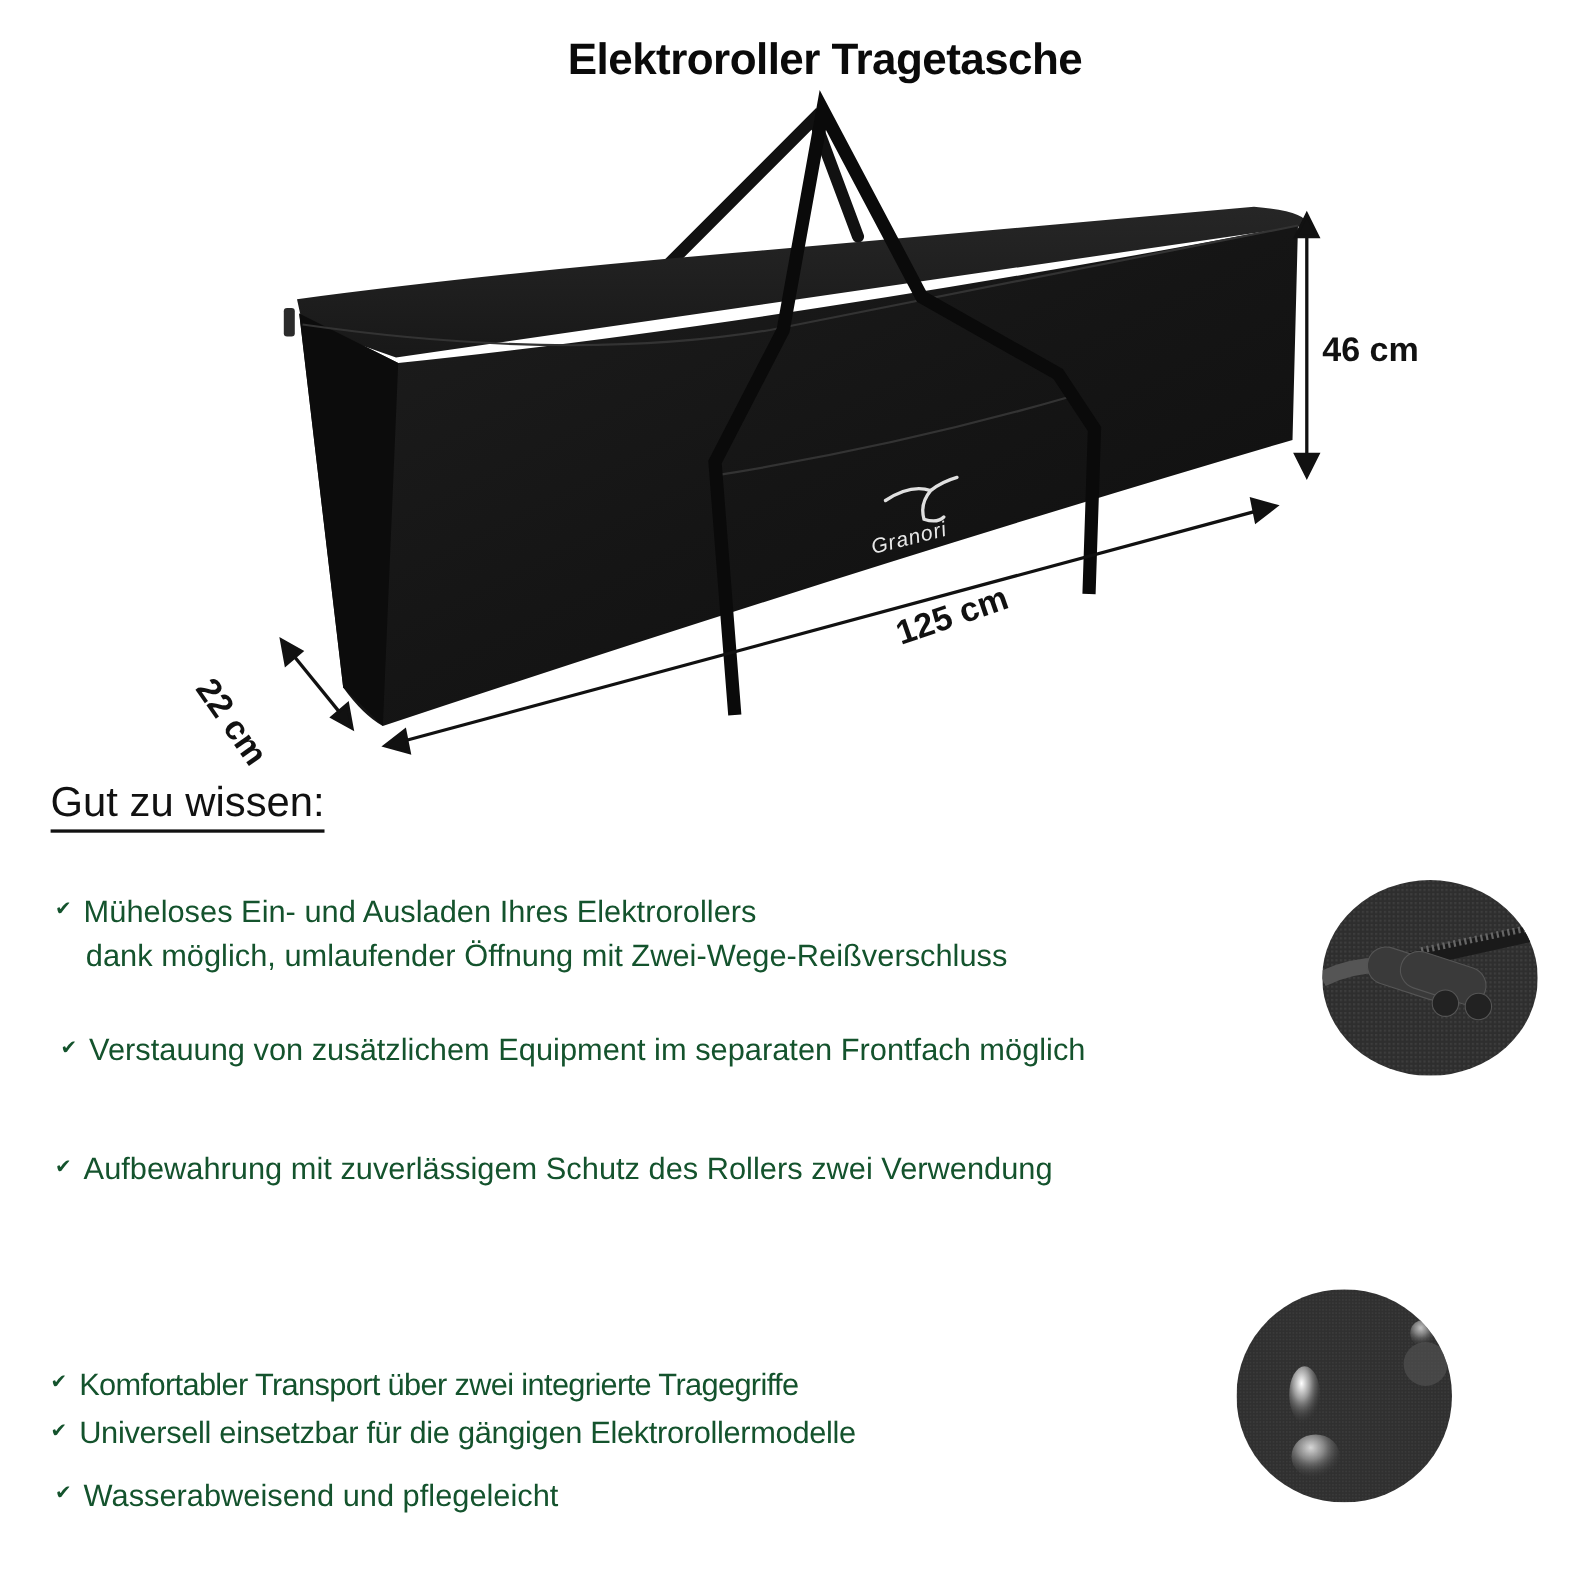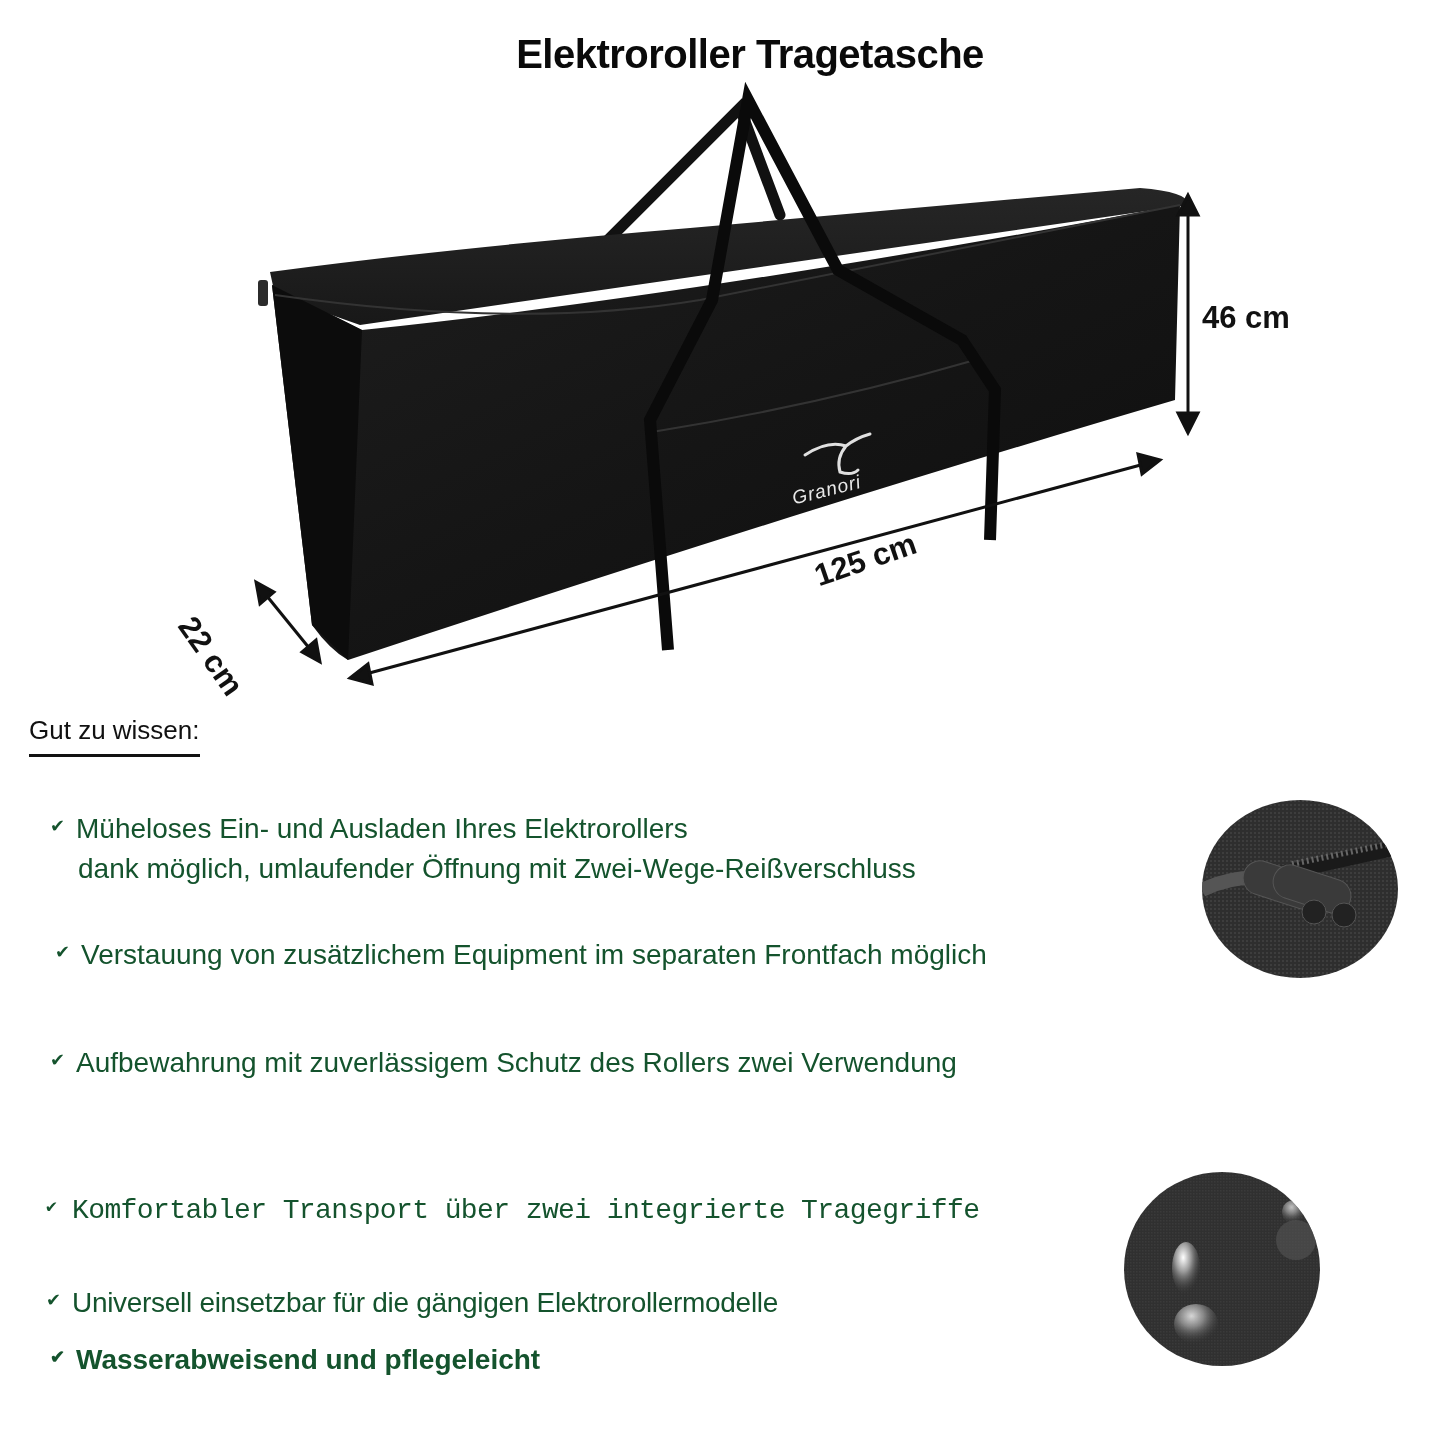--- a/index.html
+++ b/index.html
@@ -4,30 +4,30 @@
   <style>
     html, body { margin: 0; padding: 0; background: #ffffff; }
     body { width: 1445px; height: 1445px; position: relative; overflow: hidden; font-family: "Liberation Sans", sans-serif; color: #111; }
     .title { position: absolute; left: 0; width: 1500px; top: 32px; text-align: center; font-size: 40px; font-weight: bold; letter-spacing: -0.5px; color: #0a0a0a; }
     .bag-svg { position: absolute; left: 0; top: 0; }
     .dim { position: absolute; font-weight: bold; color: #111; font-size: 31px; white-space: nowrap; }
     .dim-height { left: 1202px; top: 300px; }
     .dim-length { left: 810px; top: 560px; transform: rotate(-19deg); transform-origin: left top; }
     .dim-depth { left: 200px; top: 610px; transform: rotate(55deg); transform-origin: left top; }
     .brand { position: absolute; left: 790px; top: 488px; color: #e8e8e8; font-size: 19px; font-style: italic; transform: rotate(-14deg); transform-origin: left top; letter-spacing: 1px; }
-    .section-heading { position: absolute; left: 29px; top: 708px; font-size: 26px; color: #111; border-bottom: 3px solid #111; line-height: 44px; padding-bottom: 2px; }
+    .section-heading { position: absolute; left: 46px; top: 708px; font-size: 38px; color: #111; border-bottom: 3px solid #111; line-height: 44px; padding-bottom: 2px; }
     .feature { position: absolute; font-size: 28px; line-height: 40px; color: #14532d; }
     .feature .check { display: inline-block; width: 26px; font-size: 18px; vertical-align: 6px; }
     .feature .cont { display: block; padding-left: 28px; }
     .f1 { left: 50px; top: 806px; }
     .f2 { left: 55px; top: 932px; }
     .f3 { left: 50px; top: 1040px; }
-    .f4 { left: 46px; top: 1187px; letter-spacing: -0.6px; font-family: Liberation Mono, monospace; }
+    .f4 { left: 46px; top: 1236px; letter-spacing: -0.6px; }
     .f5 { left: 46px; top: 1280px; letter-spacing: -0.3px; }
-    .f6 { left: 50px; top: 1337px; font-weight: bold; }
+    .f6 { left: 50px; top: 1337px; }
     .thumb { position: absolute; border-radius: 50%; overflow: hidden; }
     .thumb-zipper { left: 1202px; top: 800px; width: 196px; height: 178px; }
     .thumb-fabric { left: 1124px; top: 1172px; width: 196px; height: 194px; }
   </style>
 </head>
 <body>
 
 <div class="title">Elektroroller Tragetasche</div>
 
 <svg class="bag-svg" width="1445" height="700" viewBox="0 0 1445 700" xmlns="http://www.w3.org/2000/svg">

